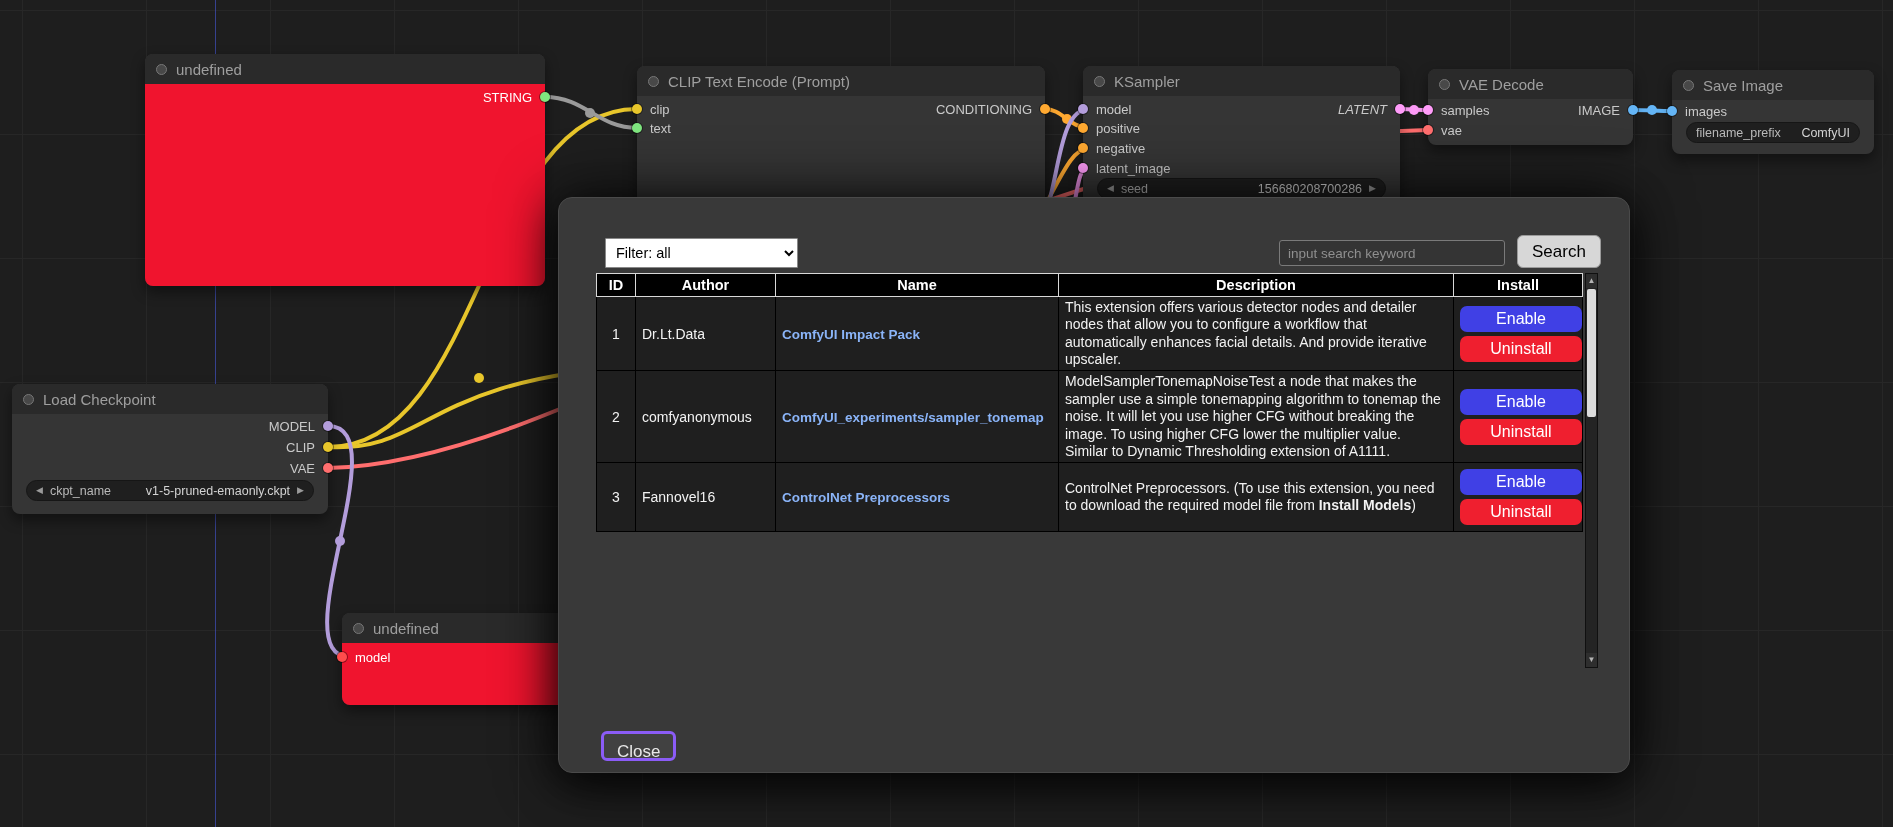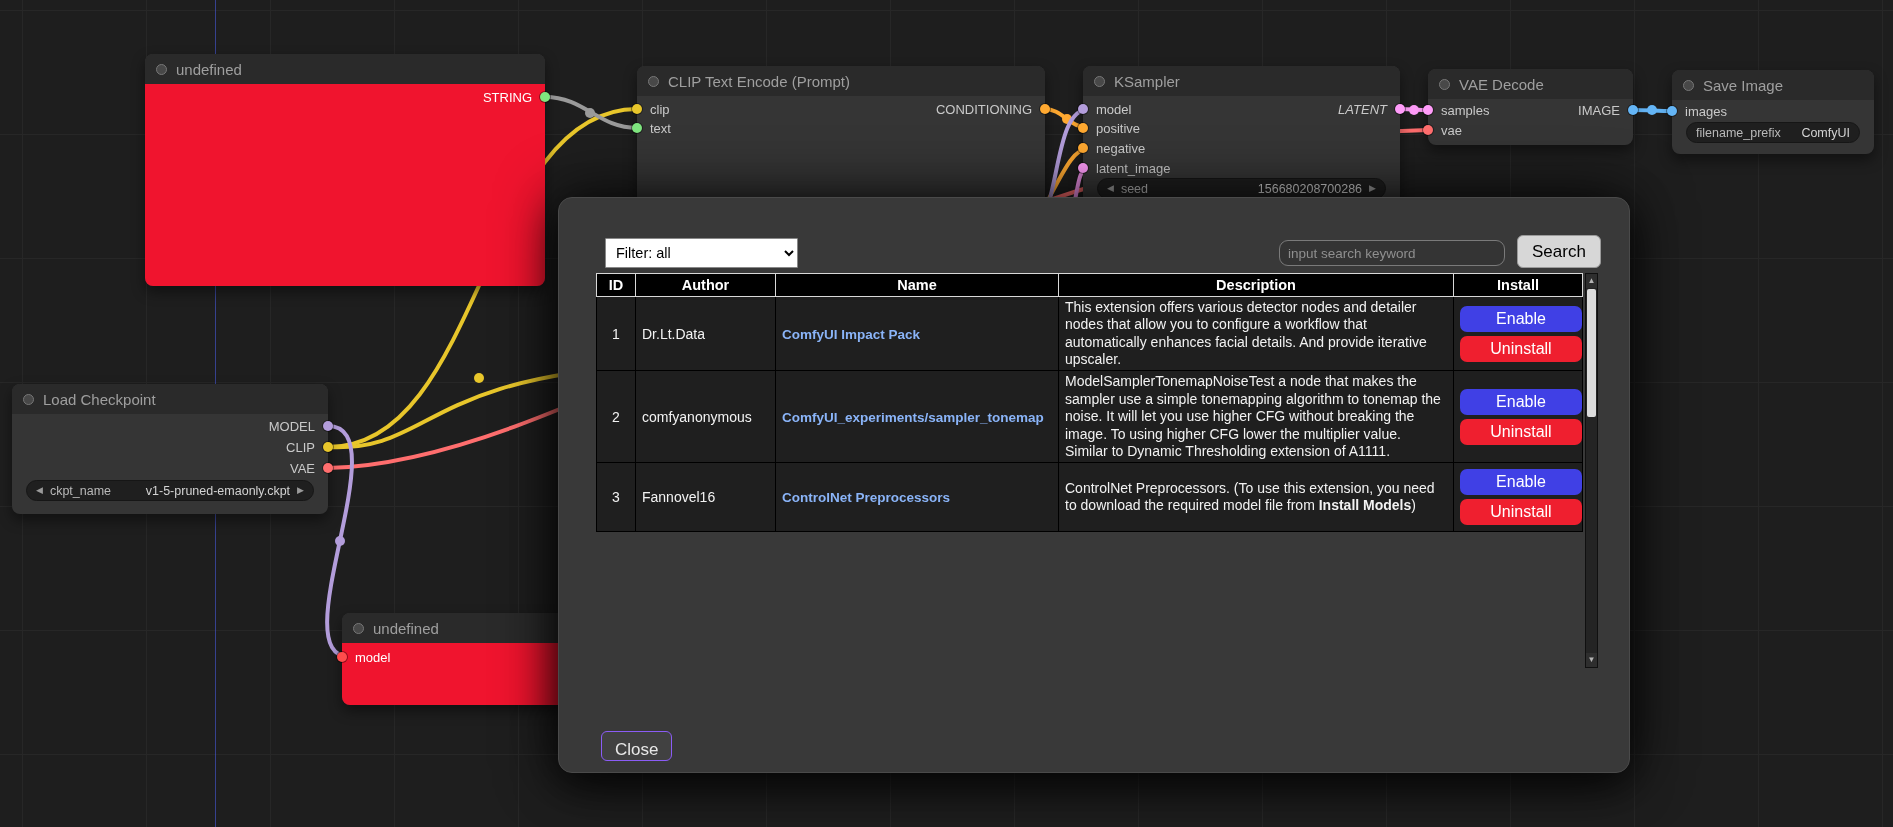--- a/index.html
+++ b/index.html
@@ -31,21 +31,21 @@
     padding:0 9px;gap:7px;font-size:12.5px;color:#b9b9b9;}
   .widget .arrow{color:#9a9a9a;font-size:9px;line-height:21px;}
   .widget .wvalue{margin-left:auto;color:#d3d3d3;}
   
   .modal{position:absolute;left:558px;top:197px;width:1072px;height:576px;
     background:#393939;border:1px solid #4a4a4a;border-radius:14px;
     box-shadow:0 0 60px rgba(0,0,0,.8),0 14px 40px rgba(0,0,0,.6);z-index:10;color:#eee;}
   .filter-select{position:absolute;left:46px;top:40px;width:193px;height:30px;
     border-radius:1px;background:#fff;color:#000;font-size:14.5px;padding:0 6px;border:1px solid #888;}
   .search-input{position:absolute;left:720px;top:42px;width:226px;height:26px;
-    background:#343434;border:1px solid #7a7a7a;border-radius:9px;color:#ddd;
+    background:#343434;border:1px solid #7a7a7a;border-radius:3px;color:#ddd;
     font-size:13.5px;padding:0 8px;}
   .search-input::placeholder{color:#8f8f8f;}
   .search-btn{position:absolute;left:958px;top:37px;height:33px;padding:0 14px;
     background:#d7d7d7;color:#000000;font-size:17px;border:1px solid #9a9a9a;border-radius:6px;cursor:pointer;}
   .nodes-table{position:absolute;left:37px;top:75px;width:986px;border-collapse:collapse;table-layout:fixed;}
   .nodes-table th{background:#000;color:#fff;font-weight:bold;font-size:14.5px;
     padding:3px 2px;border:1px solid #d8d8d8;}
   .nodes-table td{border:1px solid #000;background:#1f1f1f;color:#f2f2f2;
     font-size:14px;vertical-align:middle;padding:2px 6px;}
   .cell-id{text-align:center;}
@@ -59,21 +59,21 @@
   .btn-uninstall{background:var(--uninstall_red);}
   .vscroll{position:absolute;left:1026px;top:75px;width:13px;height:395px;
     background:#242424;border:1px solid #101010;}
   .vscroll .sbtn{position:absolute;left:0;width:100%;height:14px;background:#2e2e2e;
     color:#b5b5b5;font-size:8px;text-align:center;line-height:14px;}
   .vscroll .up{top:0;}
   .vscroll .down{bottom:0;}
   .vscroll .thumb{position:absolute;left:1px;top:15px;width:9px;height:128px;
     background:#dcdcdc;border-radius:2px;}
   .close-btn{position:absolute;left:42px;top:533px;height:30px;padding:8px 13px;
-    background:#414141;border:1px solid #8b5cf6;border-radius:6px;color:#e8e8e8;font-size:17px;cursor:pointer;}
+    background:#414141;border:3px solid #8b5cf6;border-radius:6px;color:#e8e8e8;font-size:17px;cursor:pointer;}
 </style>
 </head>
 <body>
 
 <div class="canvas">
   <div class="axis" style="left:215px;background:var(--axis_blue);"></div>
 
   <svg class="wires" width="1893" height="827">
     <path d="M328,447 C483,447 482,109 637,109" style="stroke:var(--clip);stroke-width:4;fill:none;stroke-linecap:round;"></path>
     <circle cx="482" cy="278" r="5" style="fill:var(--clip);"></circle>

